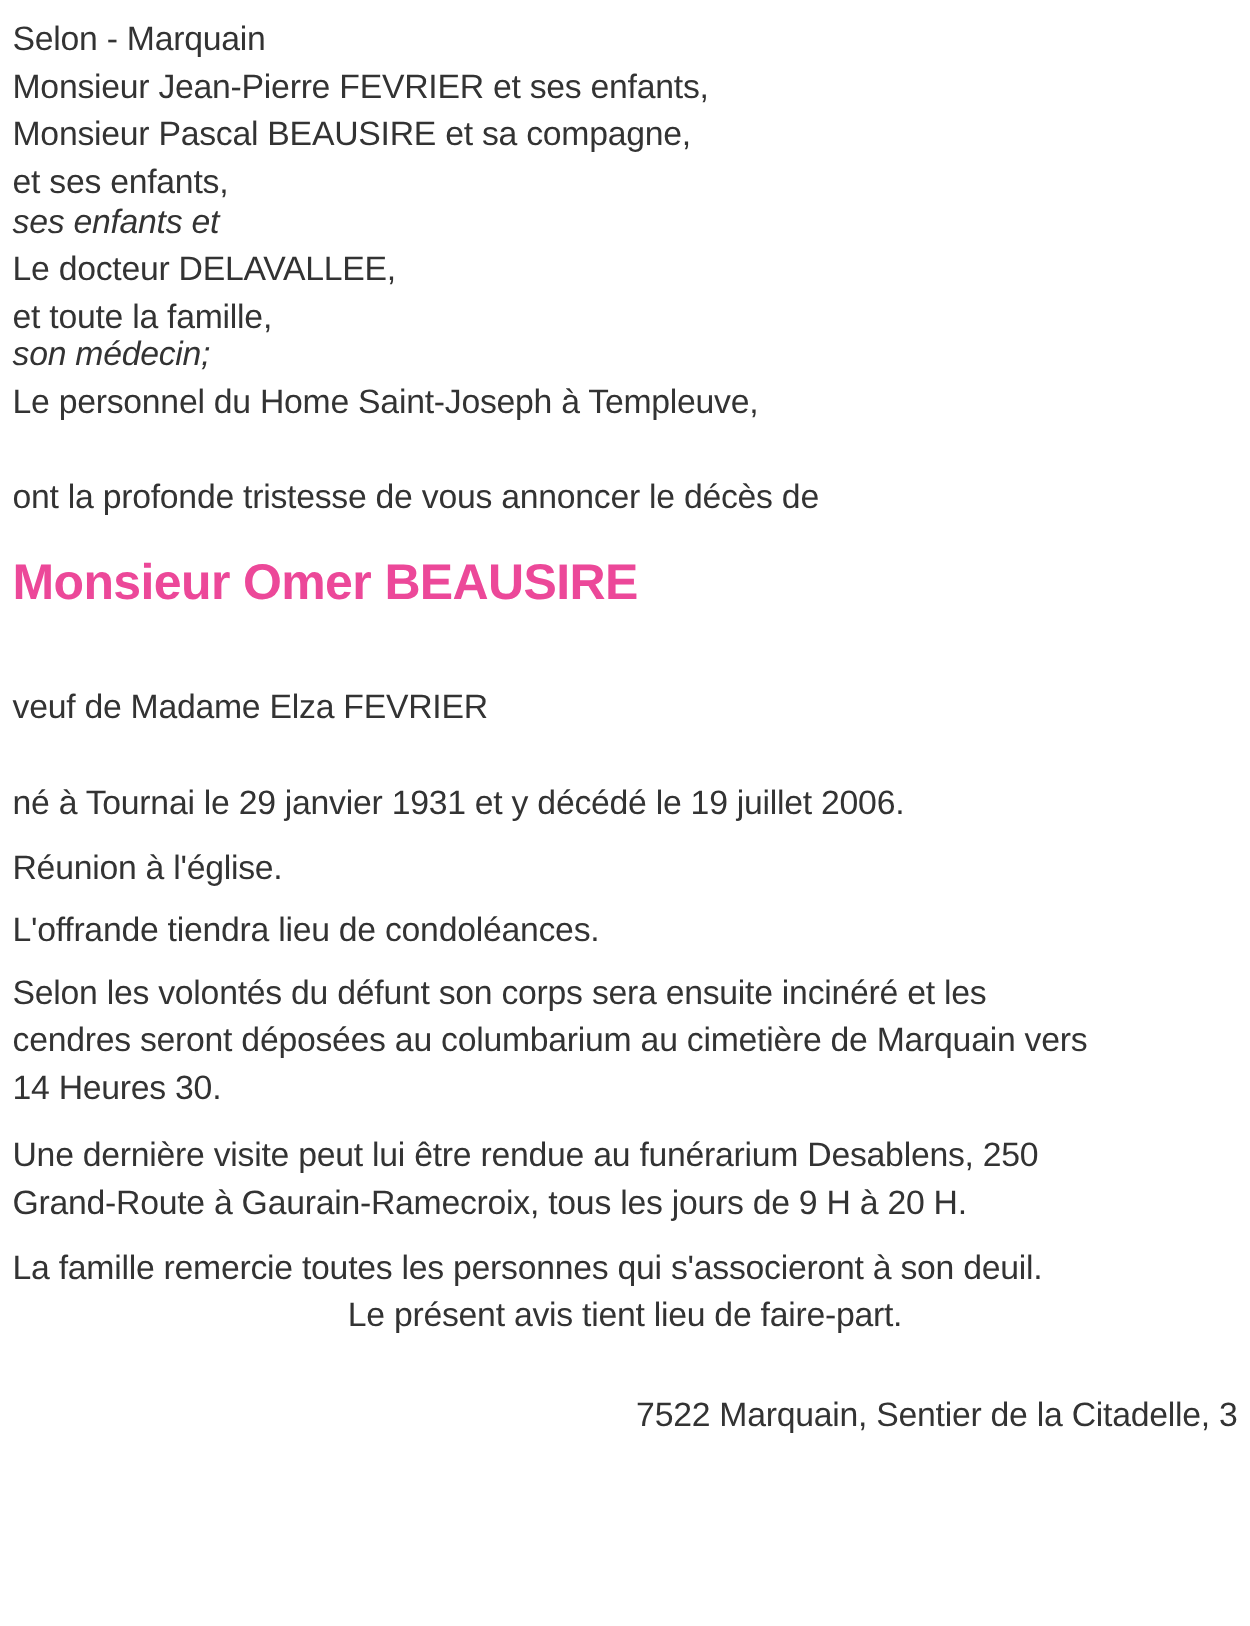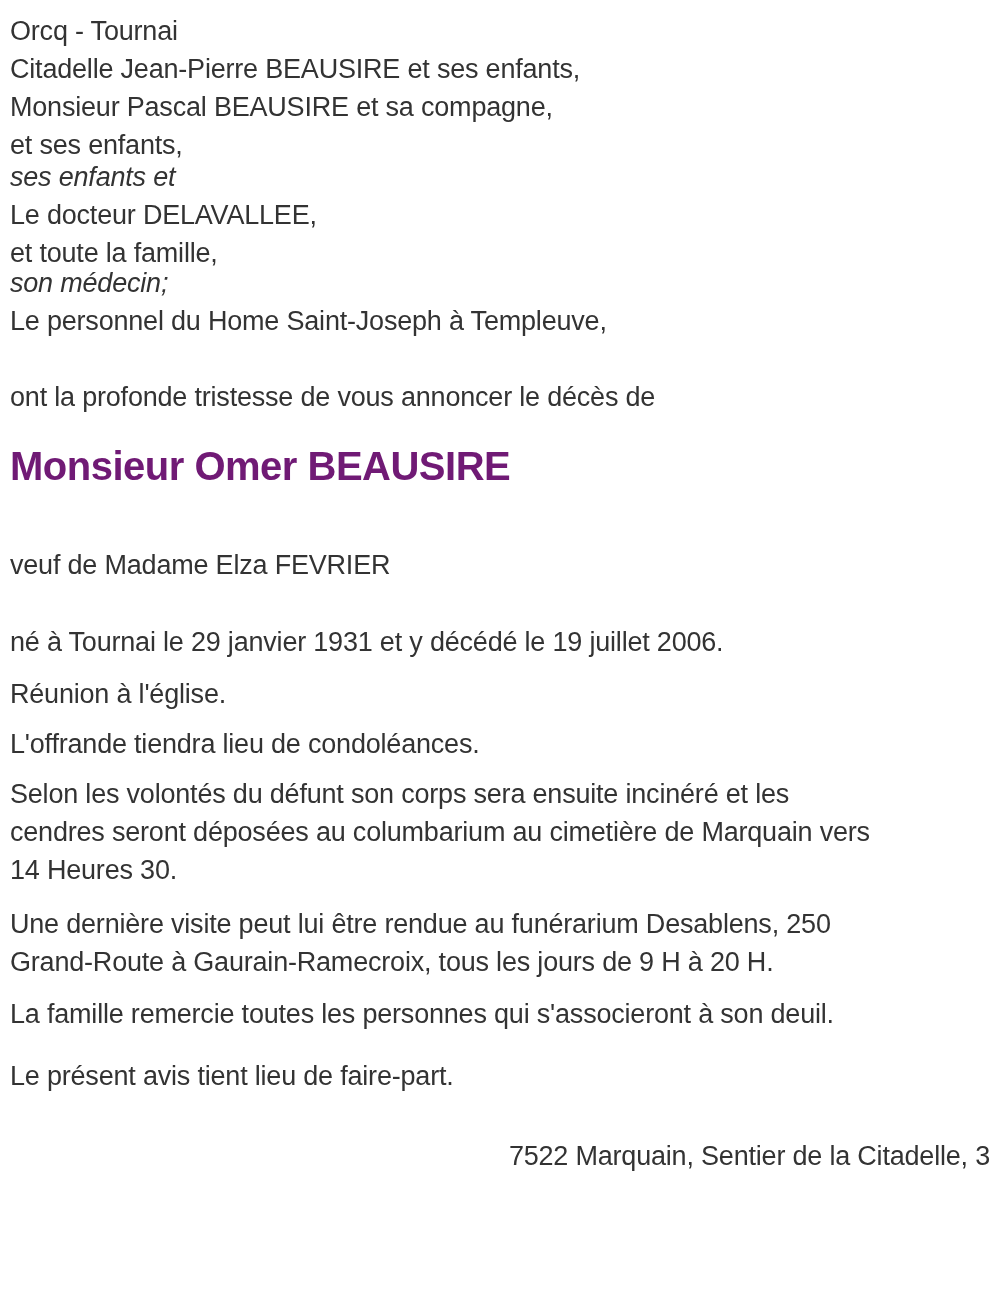--- a/index.html
+++ b/index.html
@@ -27,43 +27,43 @@
     font-style: italic;
     margin: 0;
   }
   .it-right.first { margin-top: -6px; }
   .it-right.medecin { margin-top: -8px; }
   .announce { margin-top: 38px; }
   .deceased-name {
     font-size: 40px;
     line-height: 48px;
     font-weight: bold;
-    color: #701a75;
+    color: #ec4899;
     margin: 26px 0 0 0;
     letter-spacing: -0.5px;
   }
   .widower { margin-top: 56px; }
   .birth-death { margin-top: 39px; }
   .mass { margin-top: 12px; }
   .reunion { margin-top: 14px; }
   .offrande { margin-top: 12px; }
   .cremation { margin-top: 12px; }
   .visite { margin-top: 16px; }
   .remerciement { margin-top: 14px; }
-  .faire-part { margin-top: 24px; }
+  .faire-part { margin-top: 0; text-align: center; }
   .address { margin-top: 42px; text-align: right; }
   b { font-weight: bold; }
 </style>
 </head>
 <body>
 
 <div class="page">
 
-  <div class="ln">Orcq - Tournai</div>
-  <div class="ln">Citadelle Jean-Pierre BEAUSIRE et ses enfants,</div>
+  <div class="ln">Selon - Marquain</div>
+  <div class="ln">Monsieur Jean-Pierre FEVRIER et ses enfants,</div>
   <div class="ln">Monsieur Pascal BEAUSIRE et sa compagne,</div>
   <div class="ln">et ses enfants,</div>
 
   <div class="it-right first">ses enfants et</div>
 
   <div class="ln">Le docteur DELAVALLEE,</div>
   <div class="ln">et toute la famille,</div>
 
   <div class="it-right medecin">son médecin;</div>
 

